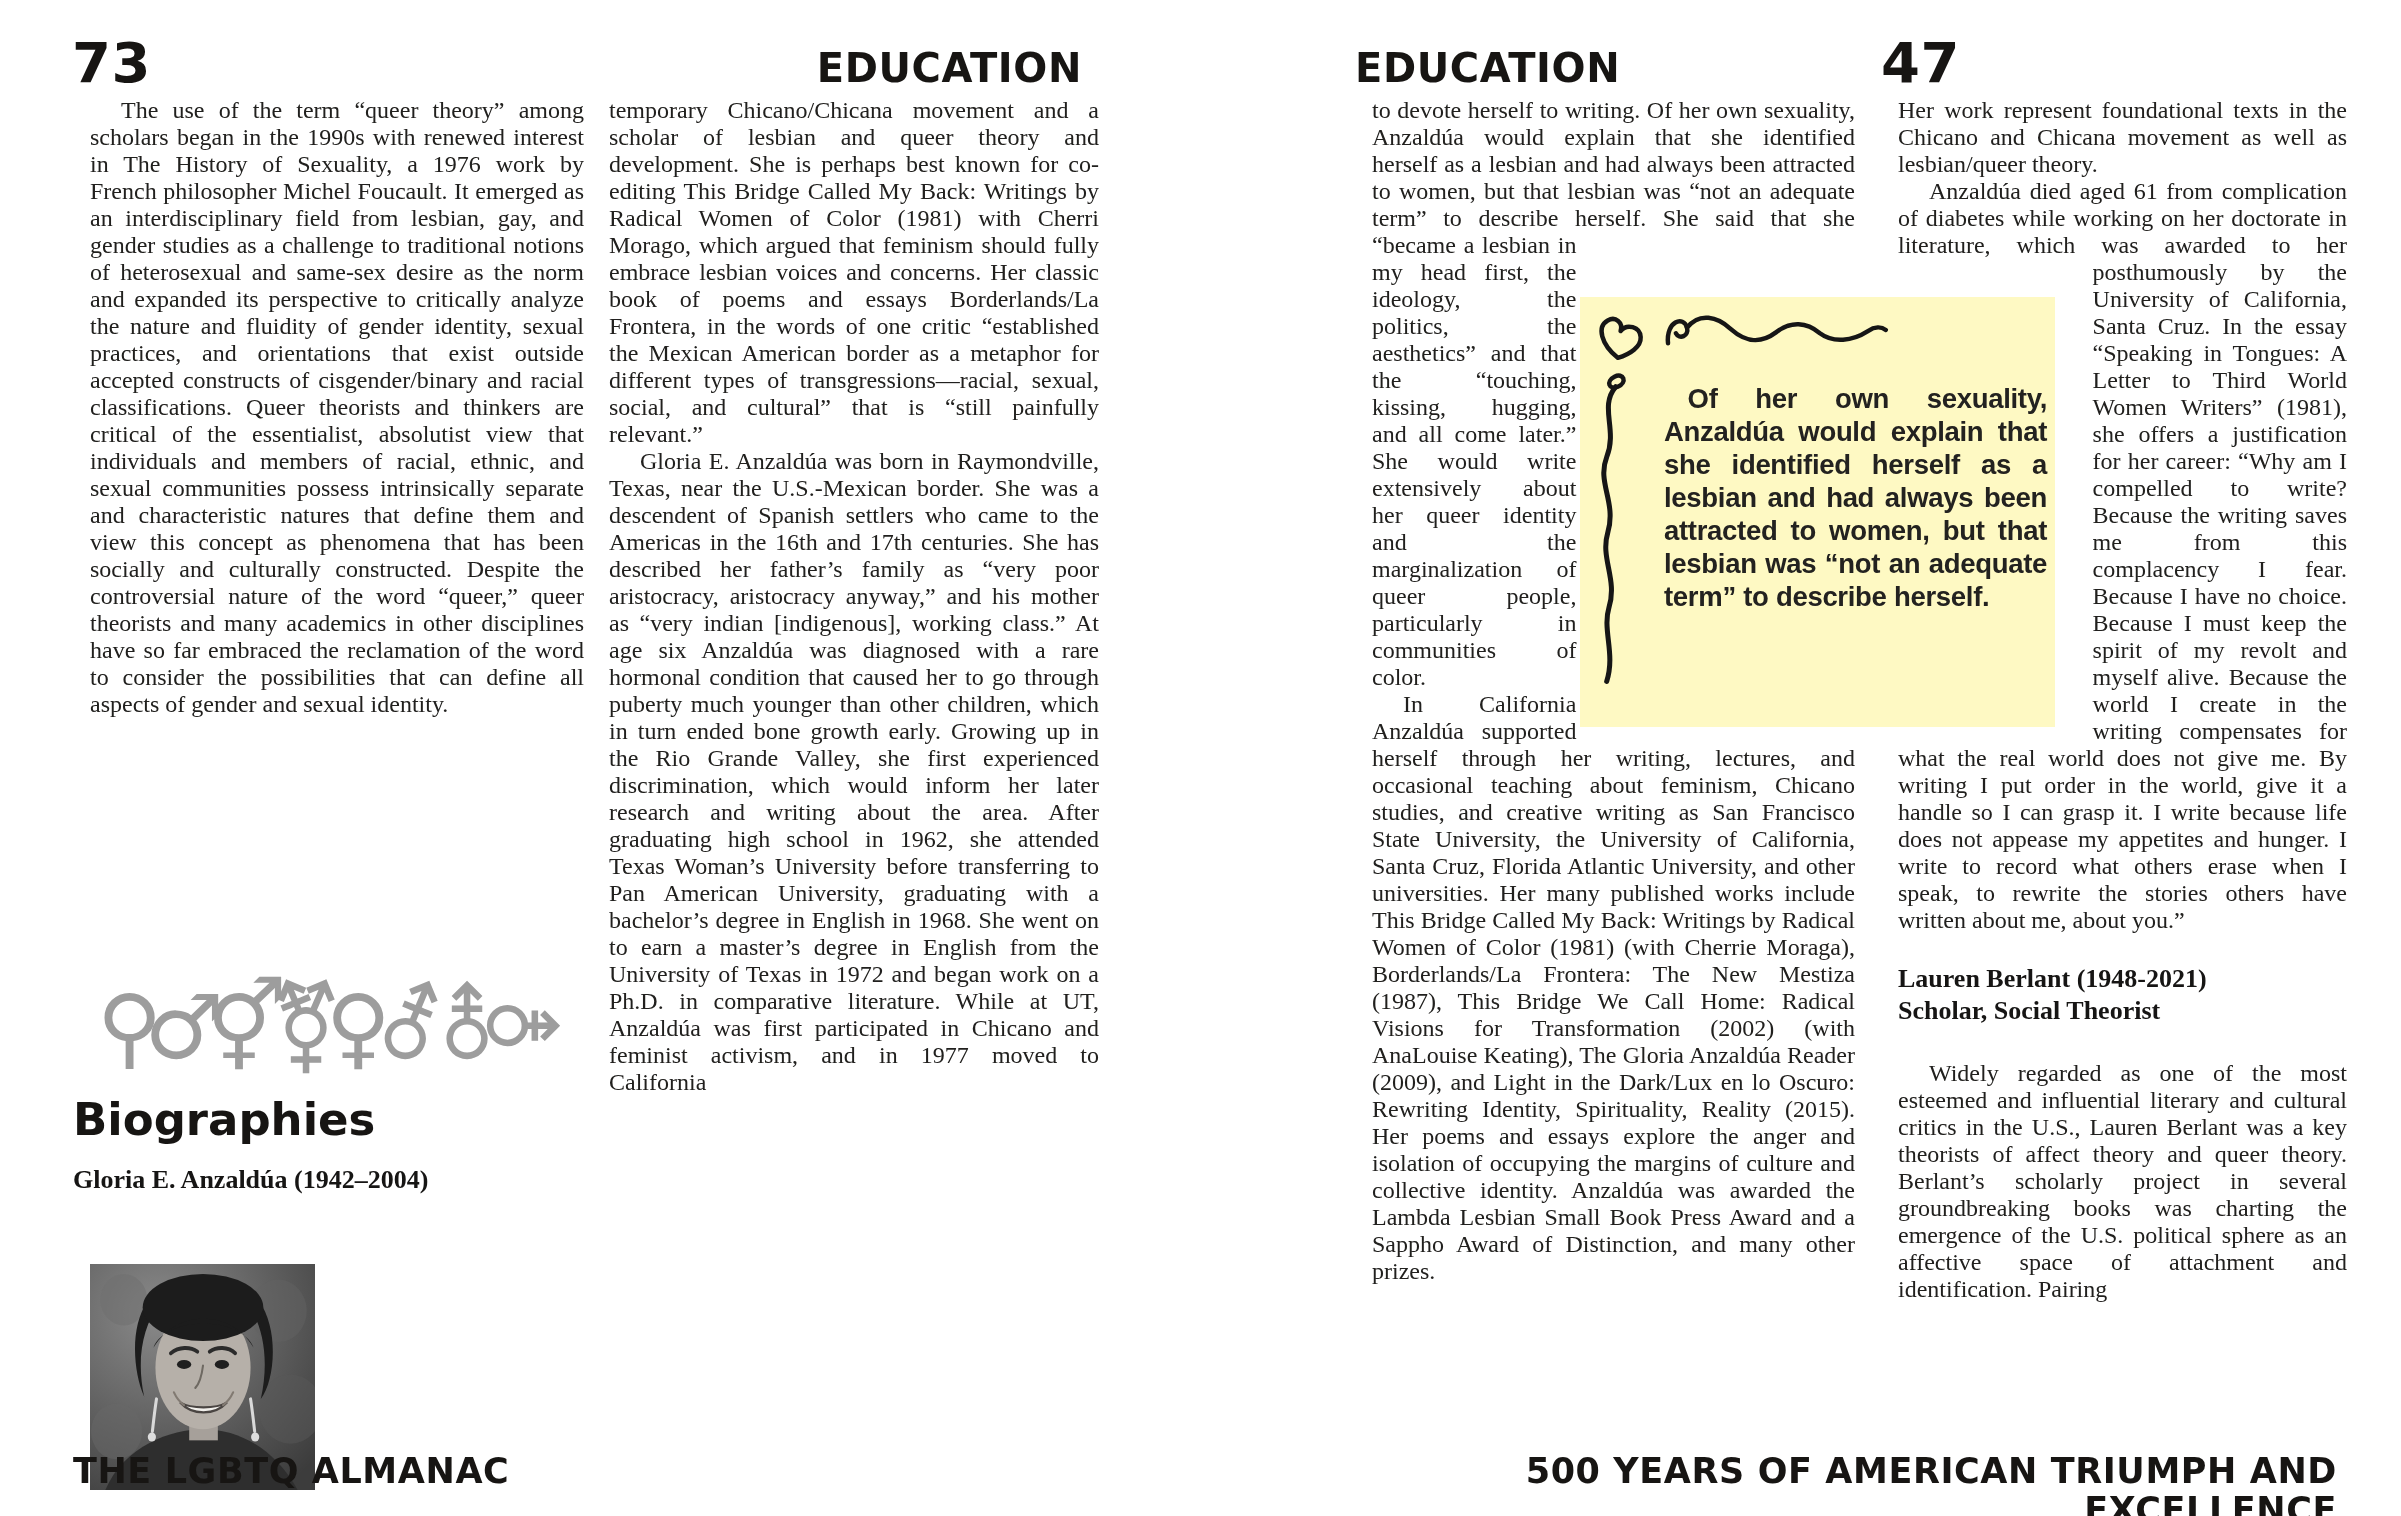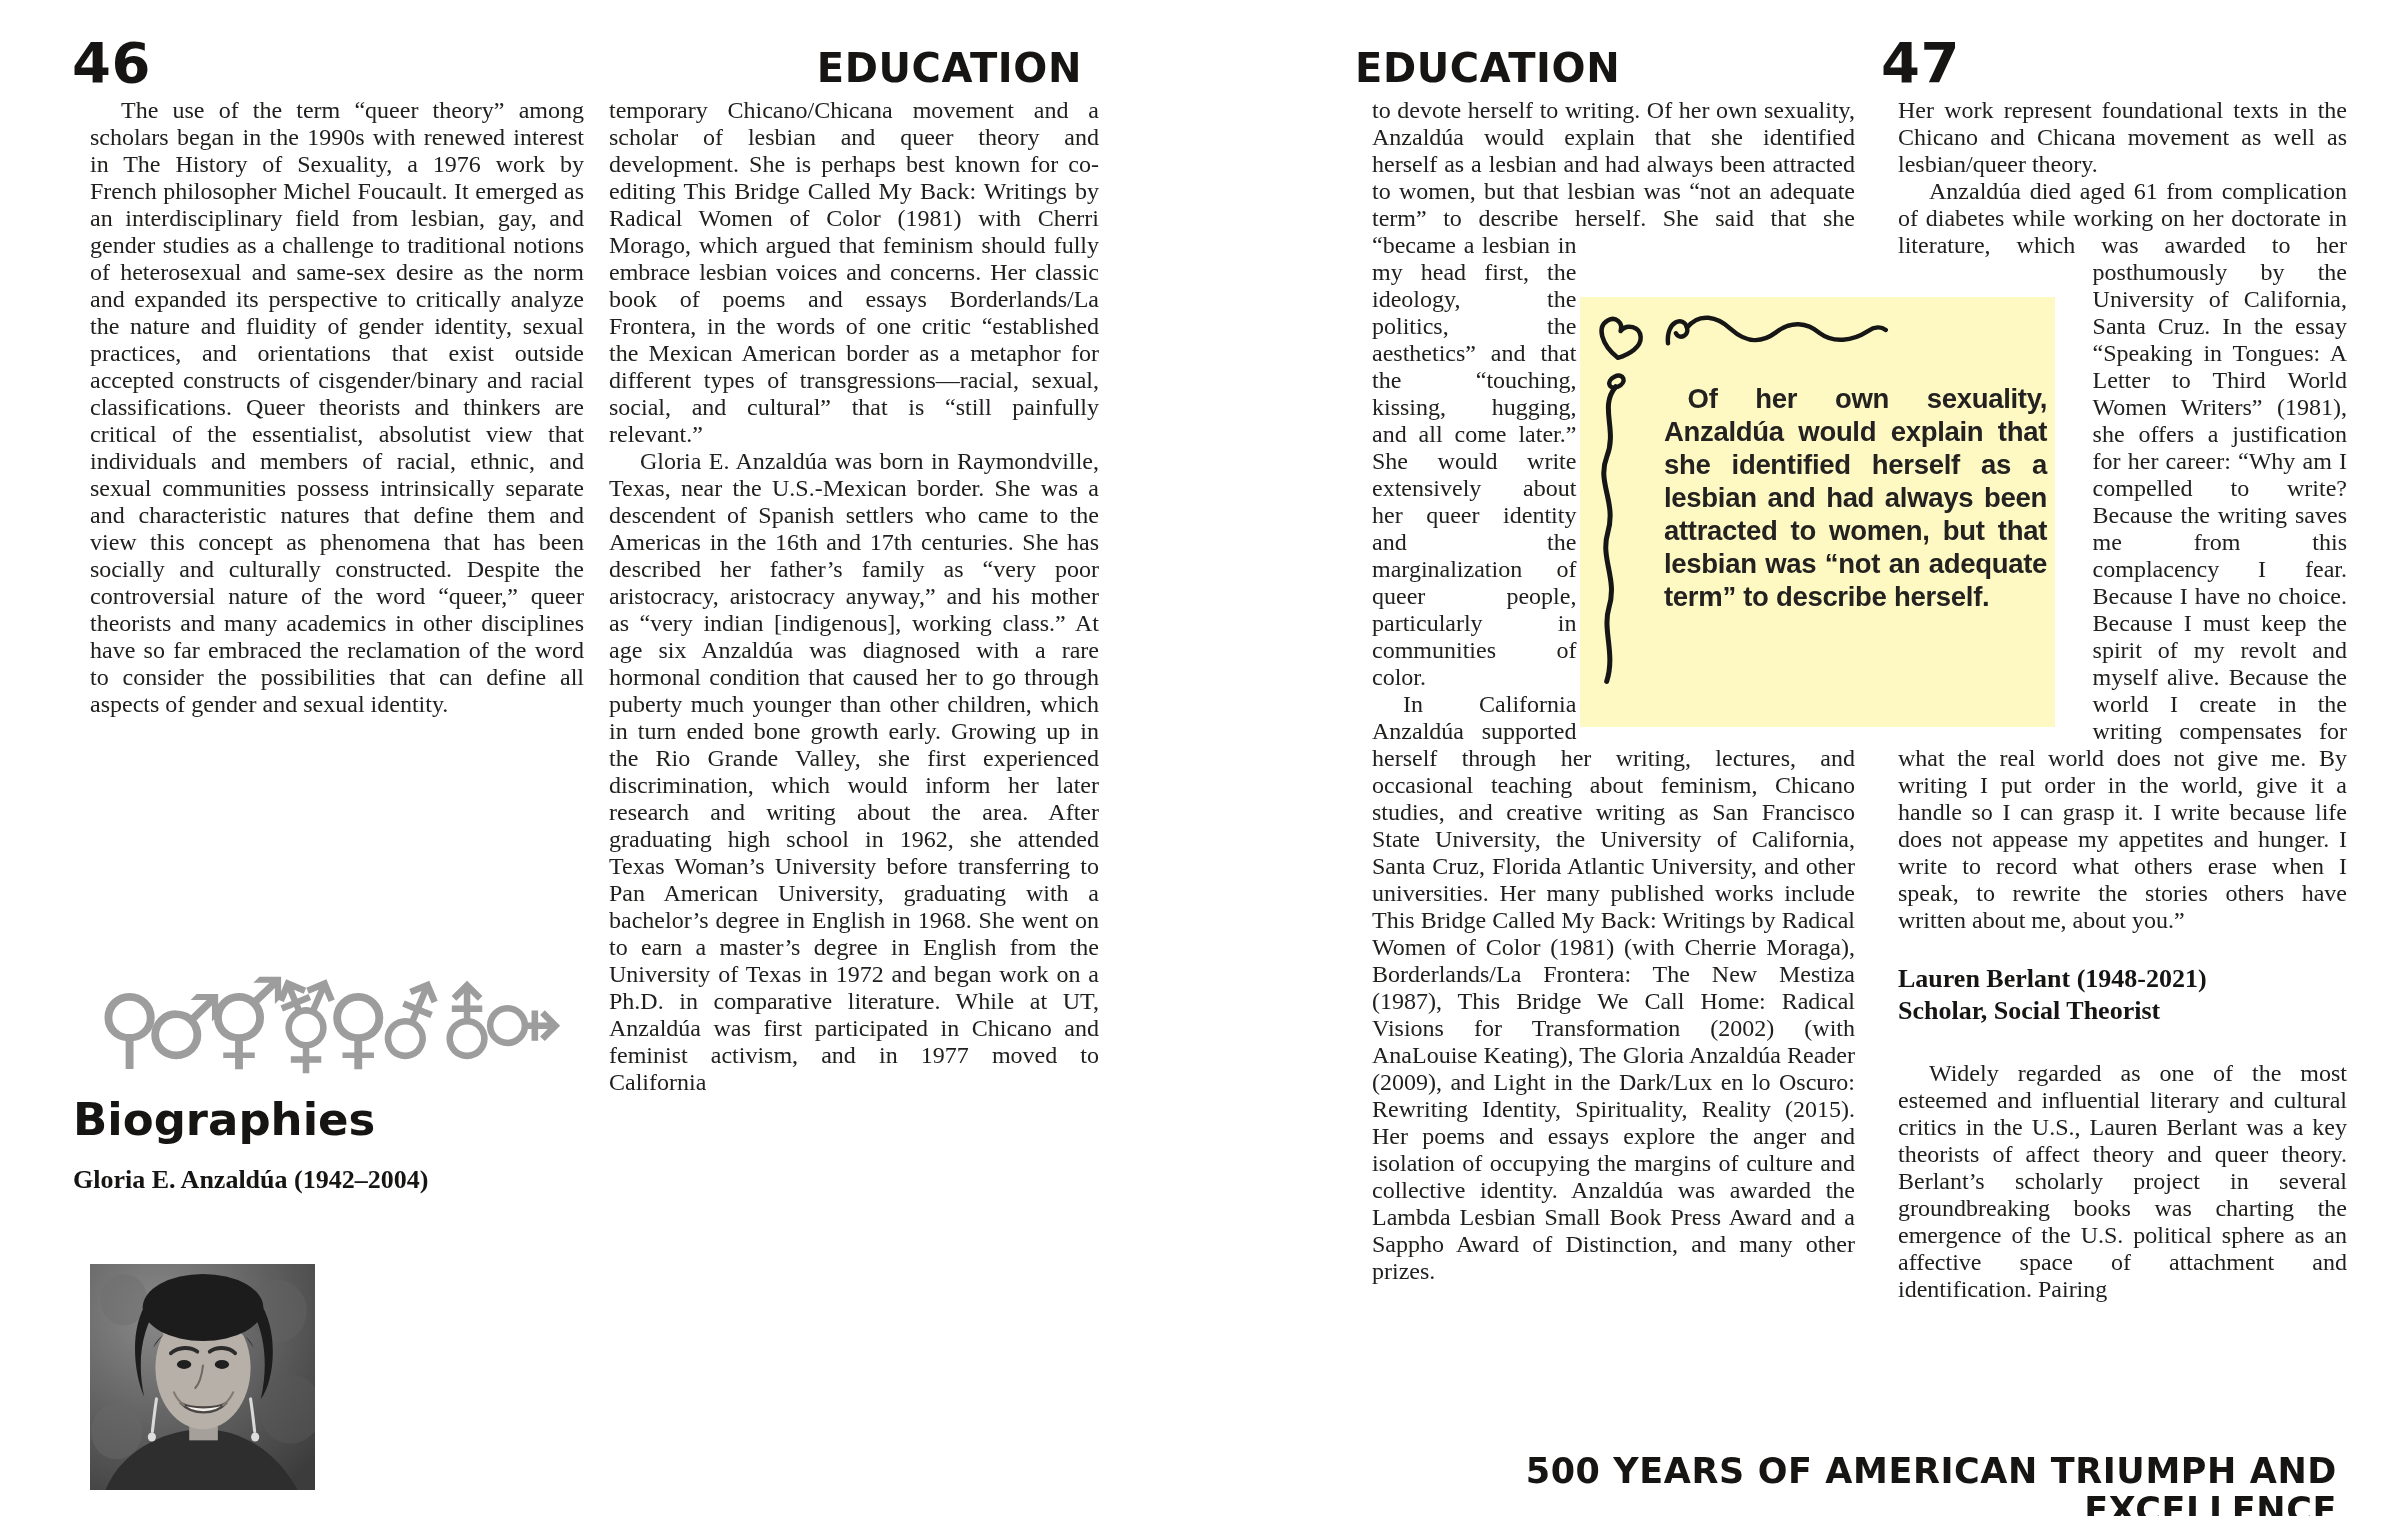--- a/index.html
+++ b/index.html
@@ -45,21 +45,21 @@
     font-weight:700; font-size:27.5px; line-height:33px;
     letter-spacing:-0.3px; text-align:justify; text-indent:23.6px;
     color:#232220;
   }
 </style>
 </head>
 <body>
 
 <div class="spread">
 
-  <div class="abs poster pagenum" style="left:72px; top:35px;">46</div>
+  <div class="abs poster pagenum" style="left:72px; top:35px;">73</div>
 
   <div class="abs poster hdr" style="left:592px; top:46px; width:490px; text-align:right;">EDUCATION</div>
 
   <div class="abs col body-text" style="left:73px; top:97px; width:494px; height:870px;">
     <p class="ind">The use of the term “queer theory” among scholars began in the 1990s with renewed interest in The History of Sexuality, a 1976 work by French philosopher Michel Foucault. It emerged as an interdisciplinary field from lesbian, gay, and gender studies as a challenge to traditional notions of heterosexual and same-sex desire as the norm and expanded its perspective to critically analyze the nature and fluidity of gender identity, sexual practices, and orientations that exist outside accepted constructs of cisgender/binary and racial classifications. Queer theorists and thinkers are critical of the essentialist, absolutist view that individuals and members of racial, ethnic, and sexual communities possess intrinsically separate and characteristic natures that define them and view this concept as phenomena that has been socially and culturally constructed. Despite the controversial nature of the word “queer,” queer theorists and many academics in other disciplines have so far embraced the reclamation of the word to consider the possibilities that can define all aspects of gender and sexual identity.</p>
   </div>
 
   <div class="abs symbols-row" style="left:73px; top:971px; width:494px;">⚲♂⚥⚧♀⚦⚨⚩</div>
 
   <div class="abs poster biog-title" style="left:73px; top:1094px; width:494px;">Biographies</div>
@@ -102,20 +102,21 @@
         <circle cx="323" cy="310" r="8" fill="#dddddd"></circle>
       </svg>
     </span>
   </div>
 
   <div class="abs col body-text" style="left:592px; top:97px; width:490px; height:1348px;">
     <p class="frag">temporary Chicano/Chicana movement and a scholar of lesbian and queer theory and development. She is perhaps best known for co-editing This Bridge Called My Back: Writings by Radical Women of Color (1981) with Cherri Morago, which argued that feminism should fully embrace lesbian voices and concerns. Her classic book of poems and essays Borderlands/La Frontera, in the words of one critic “established the Mexican American border as a metaphor for different types of transgressions—racial, sexual, social, and cultural” that is “still painfully relevant.”</p>
     <p class="ind">Gloria E. Anzaldúa was born in Raymondville, Texas, near the U.S.-Mexican border. She was a descendent of Spanish settlers who came to the Americas in the 16th and 17th centuries. She has described her father’s family as “very poor aristocracy, aristocracy anyway,” and his mother as “very indian [indigenous], working class.” At age six Anzaldúa was diagnosed with a rare hormonal condition that caused her to go through puberty much younger than other children, which in turn ended bone growth early. Growing up in the Rio Grande Valley, she first experienced discrimination, which would inform her later research and writing about the area. After graduating high school in 1962, she attended Texas Woman’s University before transferring to Pan American University, graduating with a bachelor’s degree in English in 1968. She went on to earn a master’s degree in English from the University of Texas in 1972 and began work on a Ph.D. in comparative literature. While at UT, Anzaldúa was first participated in Chicano and feminist activism, and in 1977 moved to California</p>
   </div>
 
+  <div class="abs poster ftr" style="left:73px; top:1452px;">THE LGBTQ ALMANAC</div>
 
   <div class="abs poster hdr" style="left:1355px; top:46px;">EDUCATION</div>
 
   <div class="abs poster pagenum" style="left:1881px; top:35px; width:449px; text-align:left;">47</div>
 
   <div class="abs col body-text" style="left:1355px; top:97px; width:483px; height:1348px;">
     <p class="frag"><span>to devote herself to writing. Of her own sexuality, Anzaldúa would explain that she identified herself as a lesbian and had always been attracted to women, but that lesbian was “not an adequate term” to describe herself. She said that she </span><span class="hole-right"></span><span>“became a lesbian in my head first, the ideology, the politics, the aesthetics” and that the “touching, kissing, hugging, and all come later.” She would write extensively about her queer identity and the marginalization of queer people, particularly in communities of color.</span></p>
     <p class="ind">In California Anzaldúa supported herself through her writing, lectures, and occasional teaching about feminism, Chicano studies, and creative writing as San Francisco State University, the University of California, Santa Cruz, Florida Atlantic University, and other universities. Her many published works include This Bridge Called My Back: Writings by Radical Women of Color (1981) (with Cherrie Moraga), Borderlands/La Frontera: The New Mestiza (1987), This Bridge We Call Home: Radical Visions for Transformation (2002) (with AnaLouise Keating), The Gloria Anzaldúa Reader (2009), and Light in the Dark/Lux en lo Oscuro: Rewriting Identity, Spirituality, Reality (2015). Her poems and essays explore the anger and isolation of occupying the margins of culture and collective identity. Anzaldúa was awarded the Lambda Lesbian Small Book Press Award and a Sappho Award of Distinction, and many other prizes.</p>
   </div>
 

